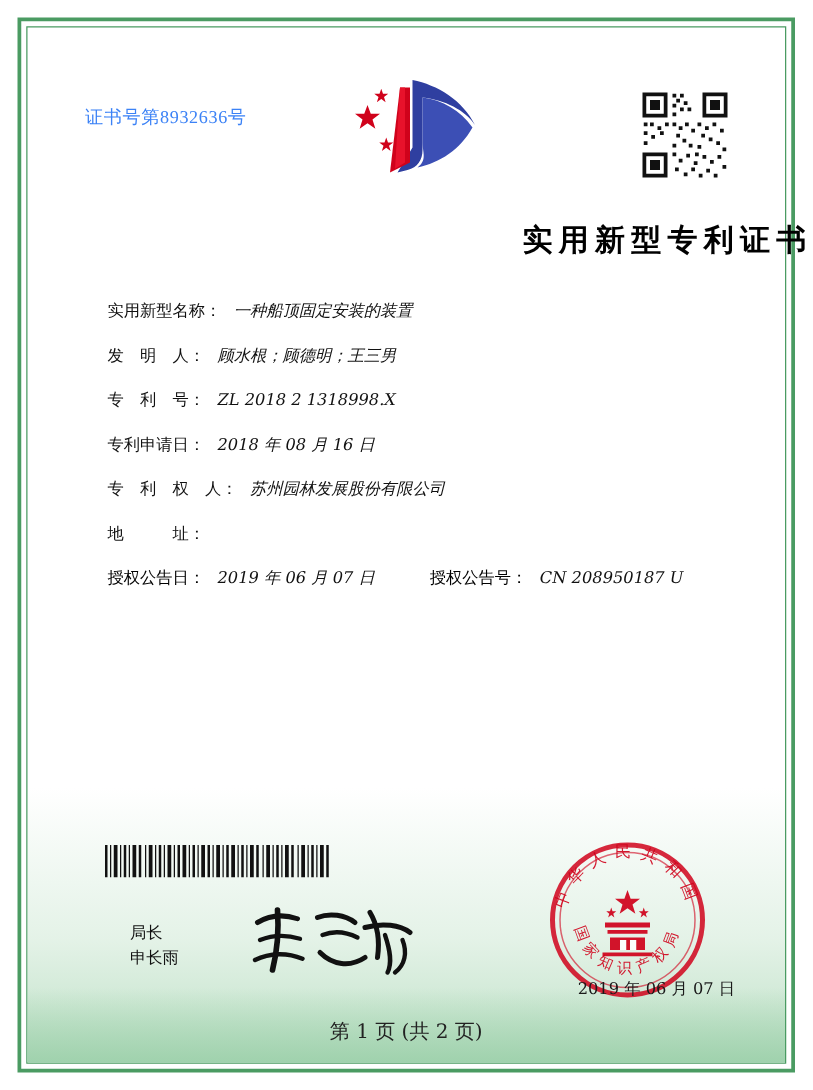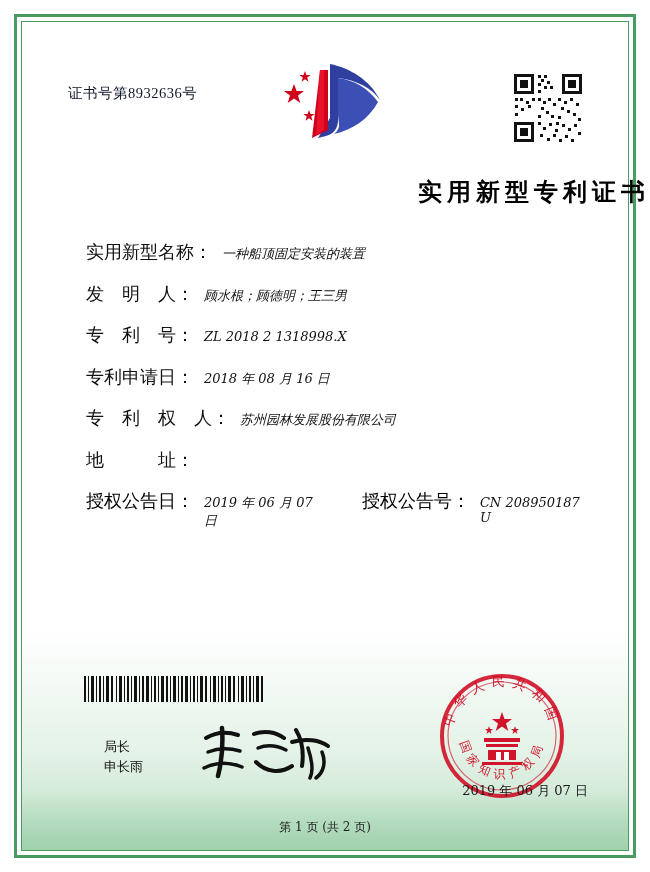--- a/index.html
+++ b/index.html
@@ -67,21 +67,21 @@
     position: absolute;
     left: 0; top: 0; right: 0; bottom: 0;
   }
 
   
   .cert-number {
     position: absolute;
     left: 68px;
     top: 84px;
     font-size: 14.5px;
-    color: #0f172a;
+    color: #3b82f6;
     letter-spacing: 0.5px;
     font-family: "Liberation Serif", serif;
   }
 
   
   .logo {
     position: absolute;
     left: 268px;
     top: 58px;
     width: 115px;
@@ -122,21 +122,21 @@
     display: flex;
     align-items: baseline;
     margin-bottom: 17.5px;
     font-size: 13.5px;
     color: #111;
   }
   .field-label {
     flex: 0 0 auto;
     white-space: pre;
     font-family: "DejaVu Serif", serif;
-    font-size: 18px;
+    font-size: 13px;
   }
   .field-value {
     margin-left: 10px;
     font-family: "DejaVu Serif", serif;
     font-size: 13px;
     color: #111;
     font-style: italic;
   }
 
   .grant-row {
@@ -211,21 +211,21 @@
     font-family: "DejaVu Serif", serif;
   }
 
   
   .footer {
     position: absolute;
     left: 0;
     right: 0;
     bottom: 36px;
     text-align: center;
-    font-size: 12px;
+    font-size: 16px;
     color: #222;
     font-family: "DejaVu Serif", serif;
   }
 </style>
 </head>
 <body>
 
 <div class="certificate">
 
   <div class="border-outer"></div>

